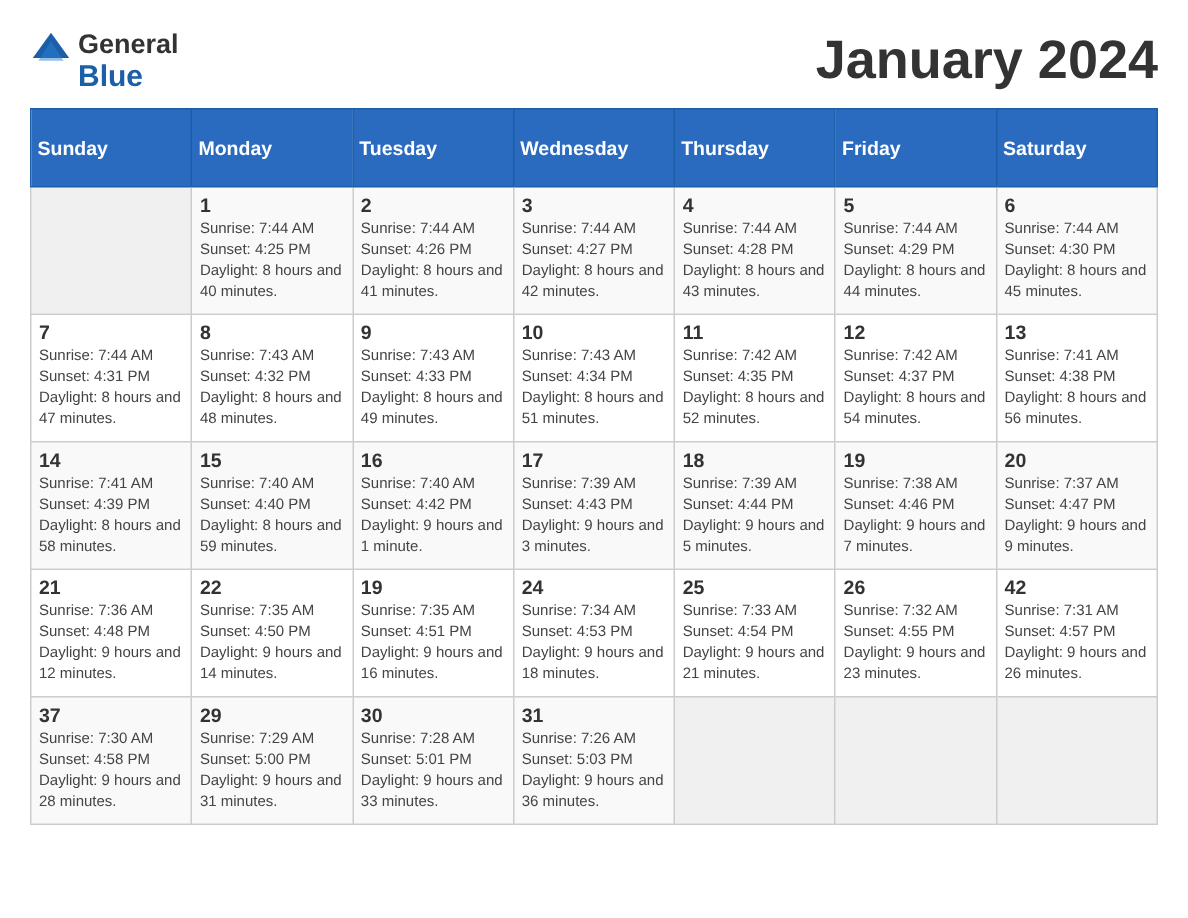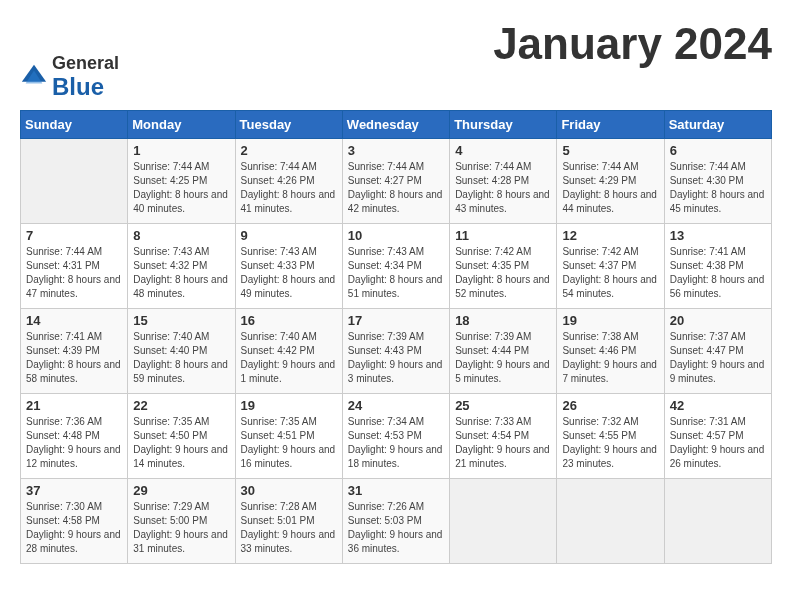--- a/index.html
+++ b/index.html
@@ -11,69 +11,67 @@
       padding: 20px;
     }
     .header {
       display: flex;
       justify-content: space-between;
       align-items: flex-start;
       margin-bottom: 10px;
     }
     .logo {
       display: flex;
-      align-items: center;
       gap: 4px;
-      margin-top: 34px;
     }
     .logo-text {
       display: flex;
       flex-direction: column;
       line-height: 1.1;
     }
     .logo-general {
       font-size: 18px;
       font-weight: bold;
       color: #333;
     }
     .logo-blue {
-      font-size: 24px;
+      font-size: 20px;
       font-weight: bold;
       color: #1a5fa8;
     }
     .logo-icon {
       width: 28px;
       height: 28px;
     }
     .title-block {
       text-align: right;
     }
     .calendar-title {
-      font-size: 44px;
+      font-size: 36px;
       font-weight: bold;
       color: #333;
       line-height: 1.1;
     }
     .calendar-subtitle {
       font-size: 16px;
       color: #555;
     }
     table {
       width: 100%;
       border-collapse: collapse;
       table-layout: fixed;
     }
     thead tr {
       background-color: #2a6bbf;
     }
     thead th {
       color: #fff;
       font-size: 13px;
       font-weight: bold;
-      padding: 6px 4px;
+      padding: 18px 4px;
       text-align: left;
       border: 1px solid #1a5fa8;
     }
     tbody tr {
       vertical-align: top;
     }
     tbody td {
       border: 1px solid #ccc;
       padding: 4px 5px;
       font-size: 10.5px;

